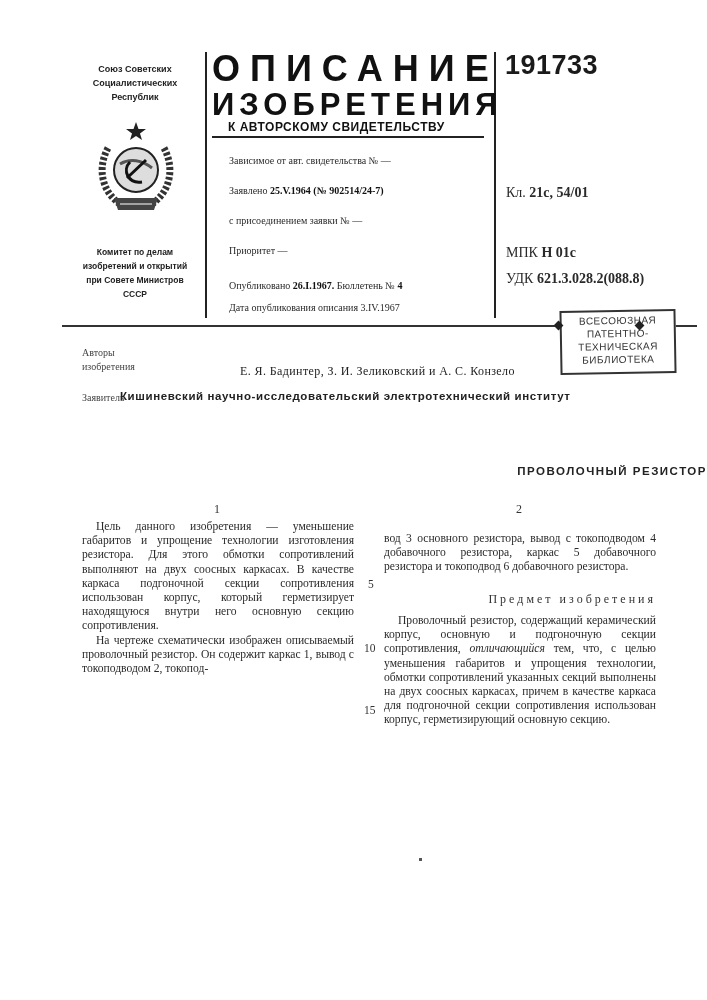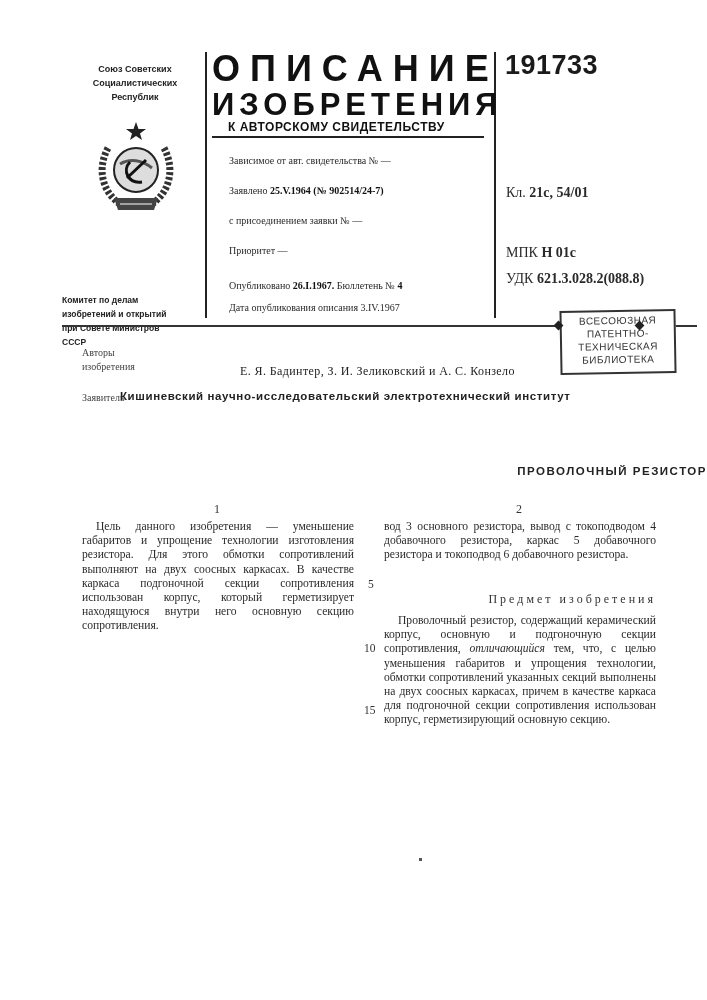--- a/index.html
+++ b/index.html
@@ -4,21 +4,21 @@
 <style>
   html, body { margin:0; padding:0; background:#ffffff; }
   body { width:707px; height:1000px; position:relative; overflow:hidden; color:#1a1a1a; font-family:"DejaVu Serif", serif; }
   .abs { position:absolute; }
   .sans { font-family:"Liberation Sans", sans-serif; }
   .serif { font-family:"Liberation Serif", serif; }
 
   
   #org-top { left:70px; top:62px; width:130px; text-align:center; font-size:9px; font-weight:bold; line-height:14px; color:#222; }
   #emblem { left:90px; top:118px; width:92px; height:100px; }
-  #org-bottom { left:62px; top:245px; width:146px; text-align:left; font-size:8.5px; font-weight:bold; line-height:14px; color:#222;margin-top:48px; }
+  #org-bottom { left:62px; top:245px; width:146px; text-align:center; font-size:8.5px; font-weight:bold; line-height:14px; color:#222; }
 
   
   .vrule { width:2px; background:#222; }
   #vrule-left { left:205px; top:52px; height:266px; }
   #vrule-right { left:494px; top:52px; height:266px; }
   #hrule-main { left:62px; top:325px; width:635px; height:2px; background:#333; }
   #hrule-title { left:212px; top:136px; width:272px; height:1.5px; background:#222; }
 
   
   #title-1 { left:212px; top:50px; width:276px; font-size:36px; font-weight:900; letter-spacing:10px; line-height:38px; color:#111; }
@@ -149,28 +149,29 @@
 <div class="abs label-small serif" style="left:82px; top:391px;">Заявитель</div>
 <div id="applicant" class="abs">Кишиневский научно-исследовательский электротехнический институт</div>
 
 <div id="doc-title" class="abs">ПРОВОЛОЧНЫЙ РЕЗИСТОР</div>
 
 <div class="abs col-num serif" style="left:214px; top:502px;">1</div>
 <div class="abs col-num serif" style="left:516px; top:502px;">2</div>
 
 <div id="col1" class="abs col serif">
   <p>Цель данного изобретения — уменьшение габаритов и упрощение технологии изготовления резистора. Для этого обмотки сопротивлений выполняют на двух соосных каркасах. В качестве каркаса подгоночной секции сопротивления использован корпус, который герметизирует находящуюся внутри него основную секцию сопротивления.</p>
+  <p>На чертеже схематически изображен описываемый проволочный резистор. Он содержит каркас 1, вывод с токоподводом 2, токопод-</p>
 </div>
 
 <div class="abs line-num serif" style="top:578px;">5</div>
 <div class="abs line-num serif" style="top:642px; left:364px;">10</div>
 <div class="abs line-num serif" style="top:704px; left:364px;">15</div>
 
 <div id="col2" class="abs col serif">
-  <p style="text-indent:0;">вод 3 основного резистора, вывод с токоподводом 4 добавочного резистора, каркас 5 добавочного резистора и токоподвод 6 добавочного резистора.</p>
+  <p style="text-indent:0;margin-top:12px;">вод 3 основного резистора, вывод с токоподводом 4 добавочного резистора, каркас 5 добавочного резистора и токоподвод 6 добавочного резистора.</p>
 </div>
 
 <div id="subject-heading" class="abs serif">Предмет изобретения</div>
 
 <div class="abs col serif" style="left:384px; top:614px; width:272px;">
   <p><span>Проволочный резистор, содержащий керамический корпус, основную и подгоночную секции сопротивления, </span><i>отличающийся</i><span> тем, что, с целью уменьшения габаритов и упрощения технологии, обмотки сопротивлений указанных секций выполнены на двух соосных каркасах, причем в качестве каркаса для подгоночной секции сопротивления использован корпус, герметизирующий основную секцию.</span></p>
 </div>
 
 <div class="abs" style="left:419px; top:858px; width:3px; height:3px; background:#555;"></div>
 

